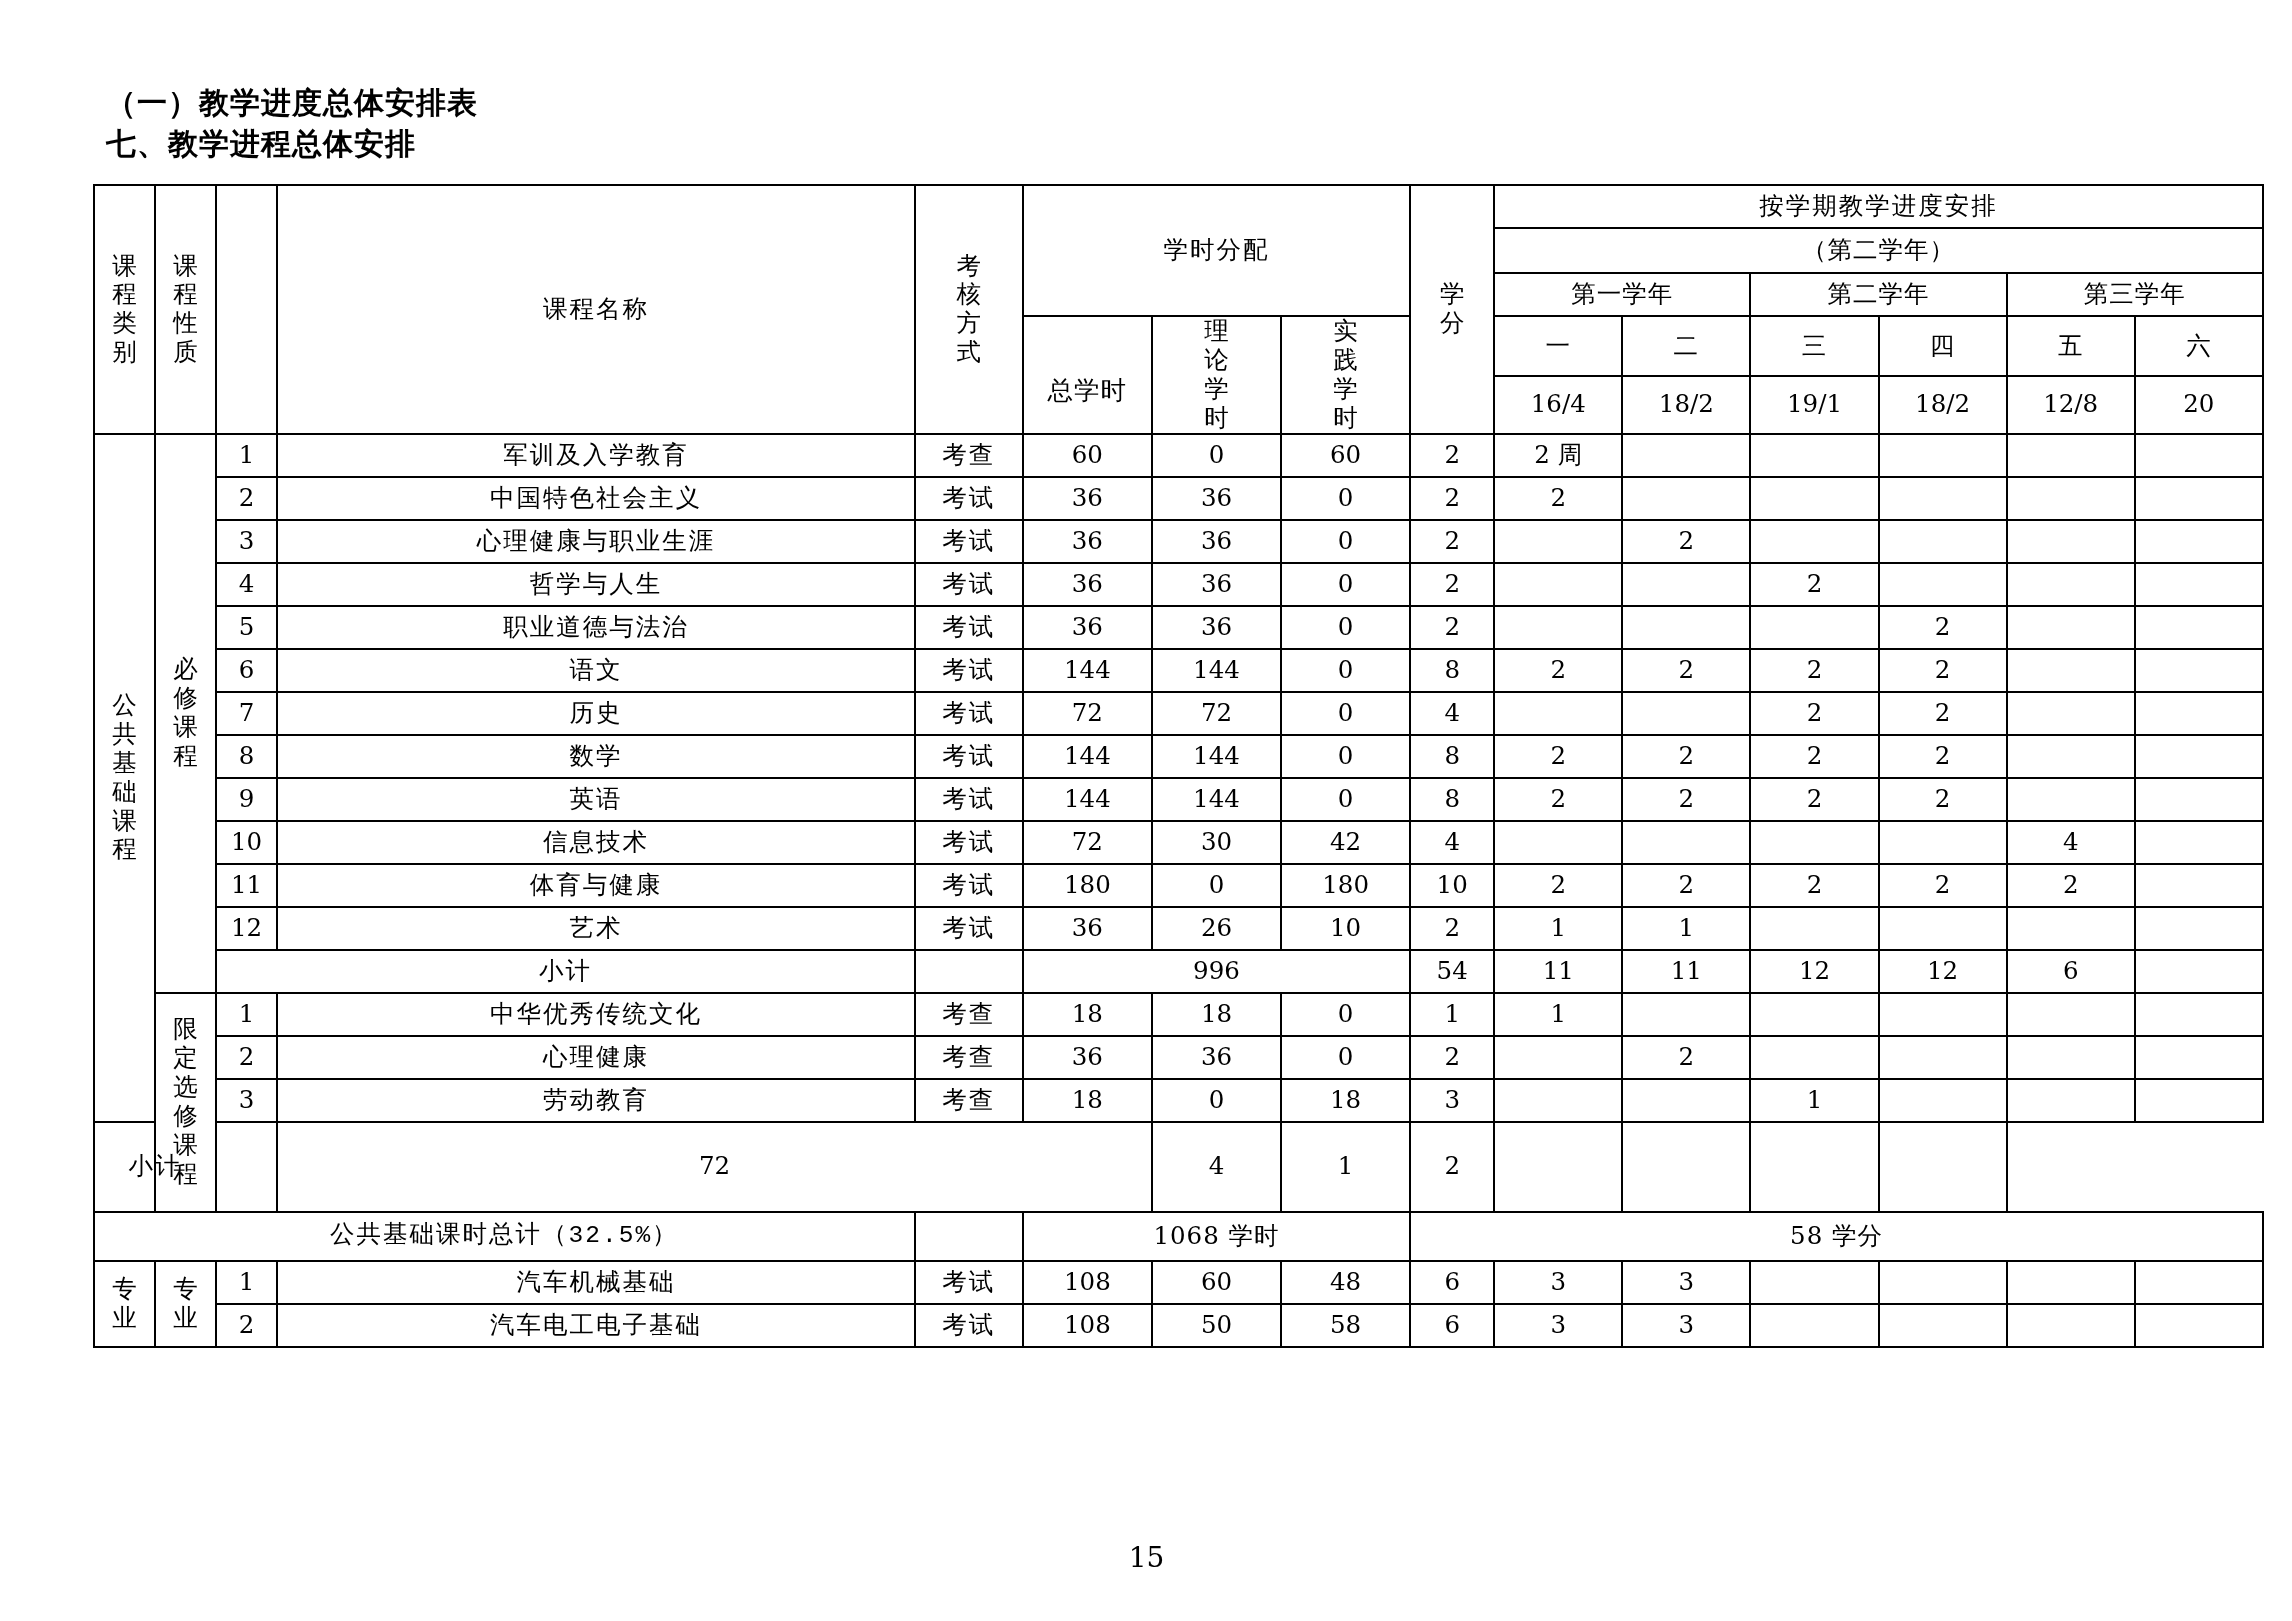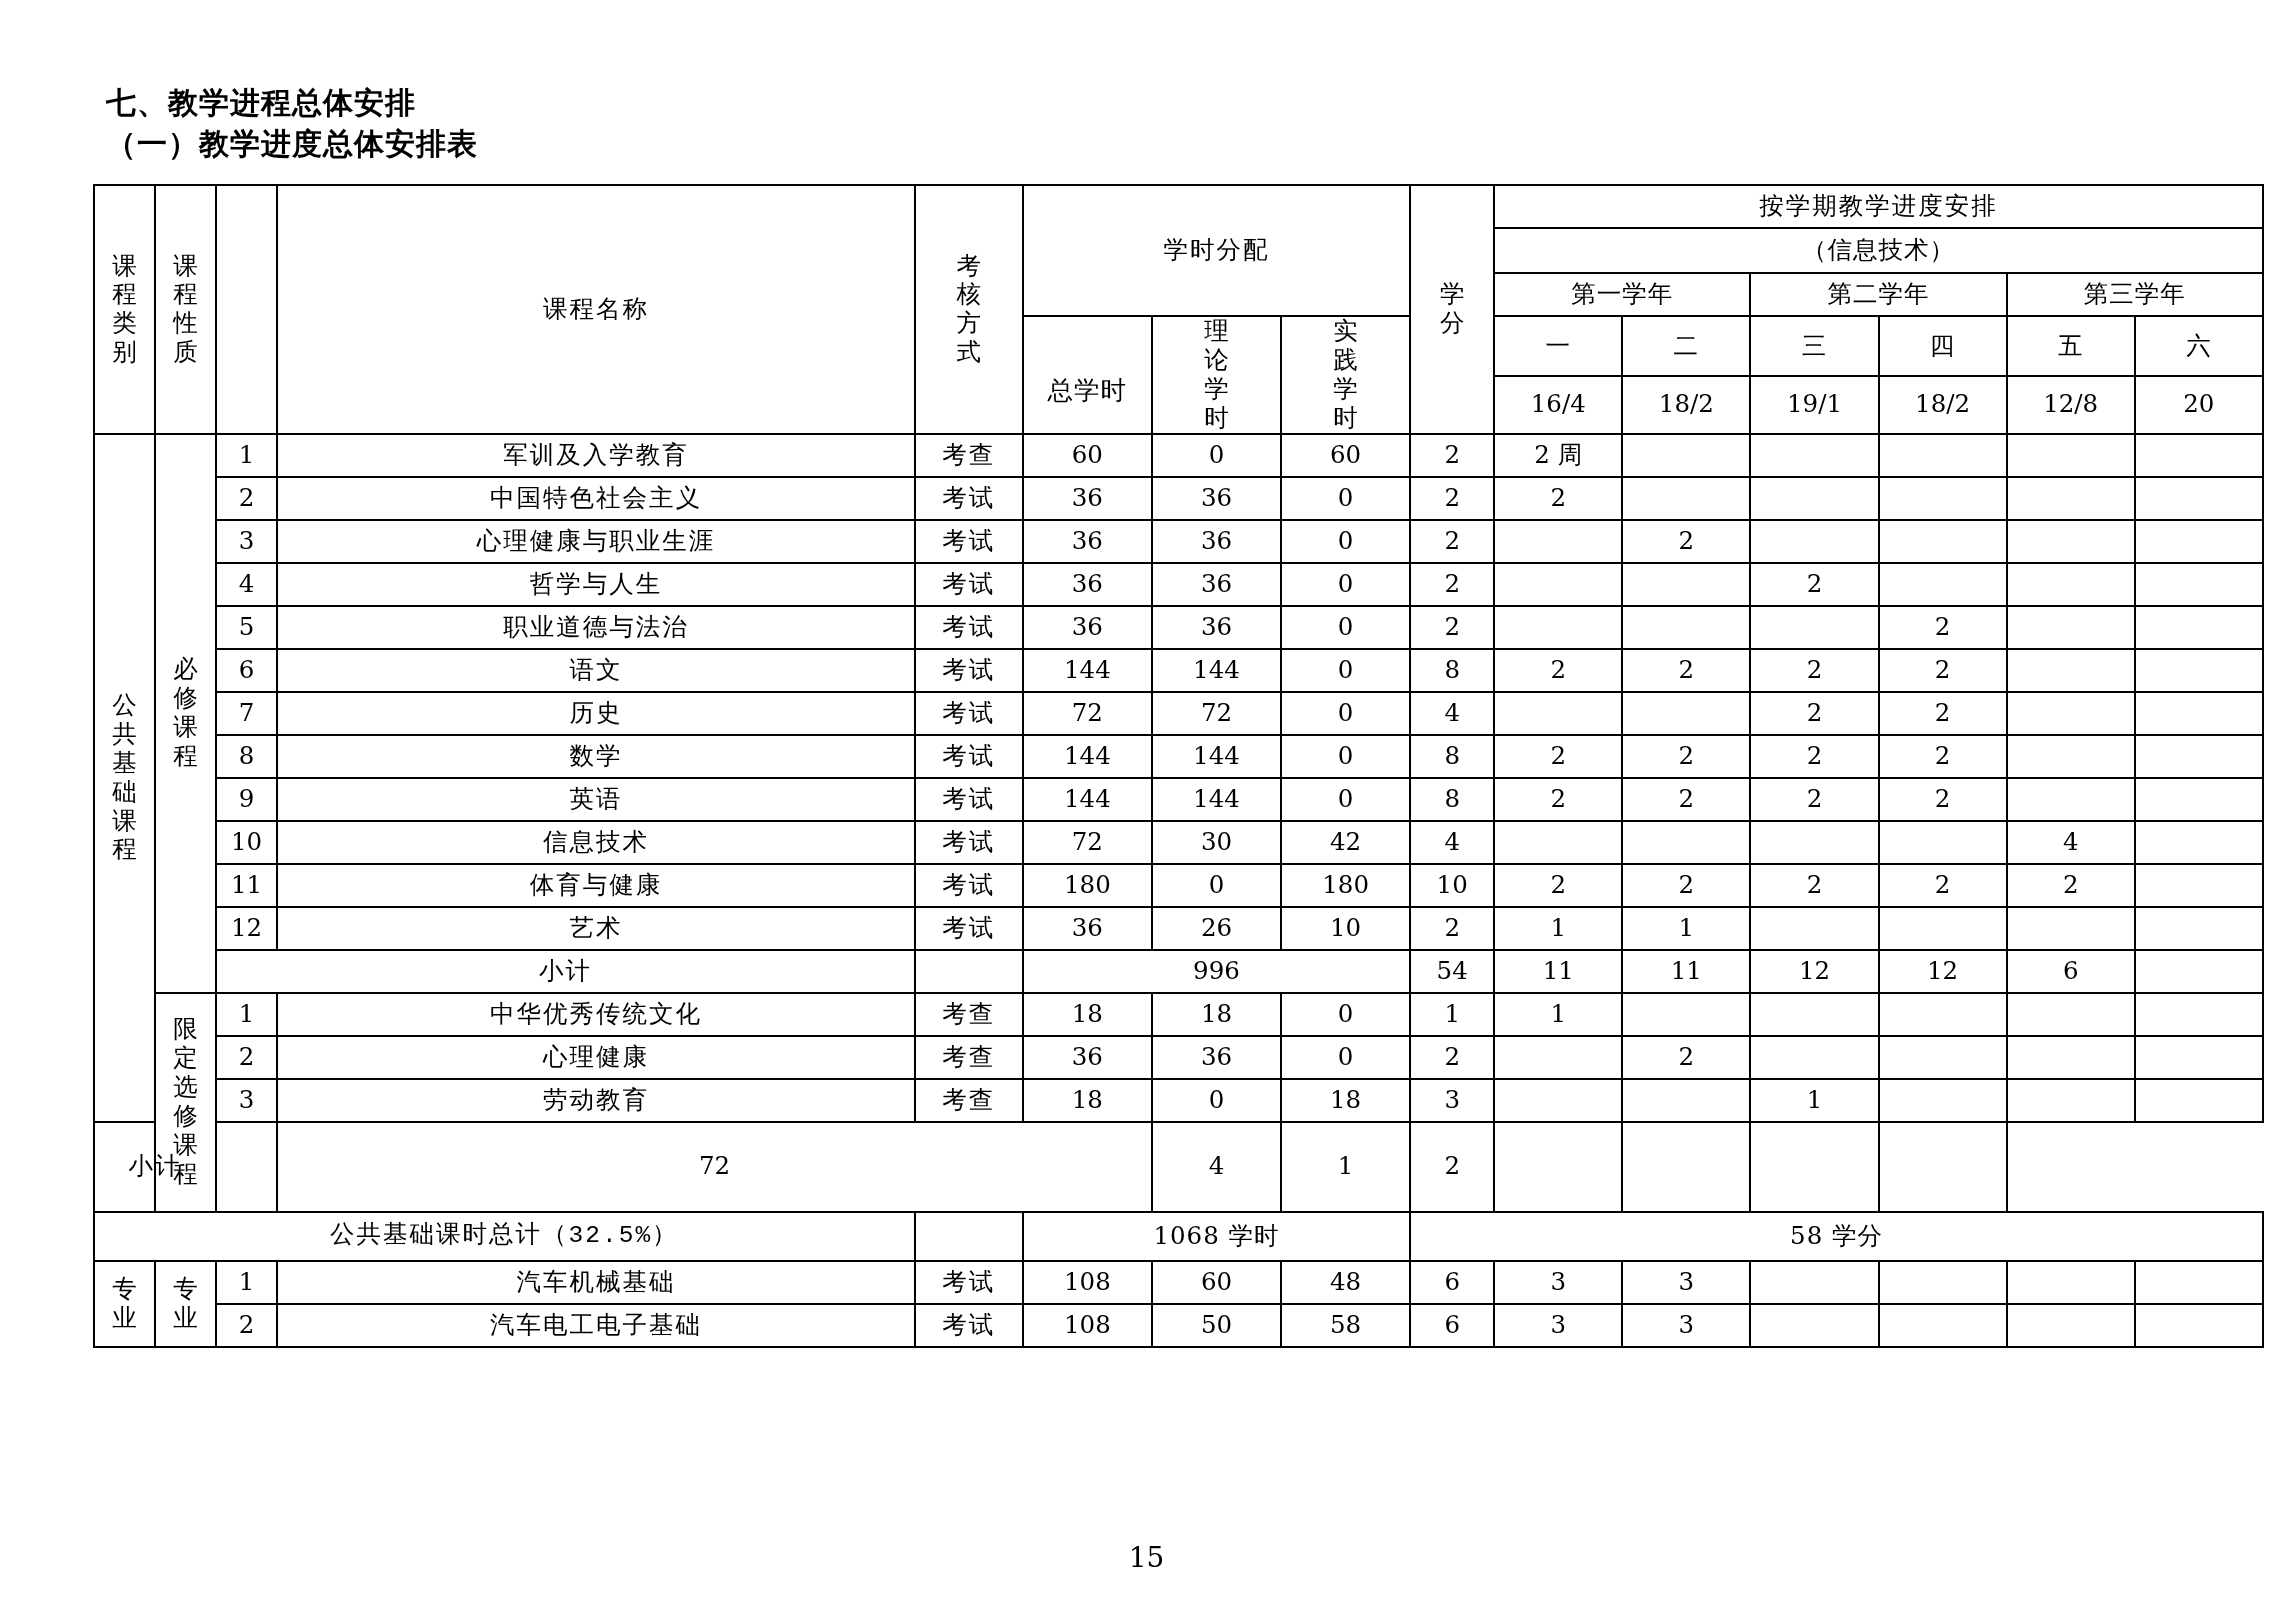--- a/index.html
+++ b/index.html
@@ -91,22 +91,22 @@
     font-size: 28px;
   }
   .empty-cell { }
 </style>
 </head>
 <body>
 
 <div class="page">
 
   <div class="heading-block">
+    <div class="h-line">（一）教学进度总体安排表</div>
     <div class="h-line">七、教学进程总体安排</div>
-    <div class="h-line">（一）教学进度总体安排表</div>
   </div>
 
   <table class="main">
     <colgroup>
       <col style="width:61px">
       <col style="width:61px">
       <col style="width:61px">
       <col style="width:637px">
       <col style="width:108px">
       <col style="width:129px">
@@ -144,21 +144,21 @@
             <span>式</span>
         </td>
         <td class="hdr-big outer-top" colspan="3" rowspan="3">学时分配</td>
         <td class="vtext outer-top" rowspan="5">
           <span>学</span>
           <span>分</span>
         </td>
         <td class="hdr-big outer-top outer-right" colspan="6" style="height:41px">按学期教学进度安排</td>
       </tr>
       <tr>
-        <td class="hdr-mid outer-right" colspan="6" style="height:43px">（信息技术）</td>
+        <td class="hdr-mid outer-right" colspan="6" style="height:43px">（第二学年）</td>
       </tr>
       <tr>
         <td class="hdr-mid" colspan="2" style="height:41px">第一学年</td>
         <td class="hdr-mid" colspan="2">第二学年</td>
         <td class="hdr-mid outer-right" colspan="2">第三学年</td>
       </tr>
       <tr>
         <td class="hdr-mid" rowspan="2">
           <span class="two-line"><span>总学时</span></span>
         </td>

